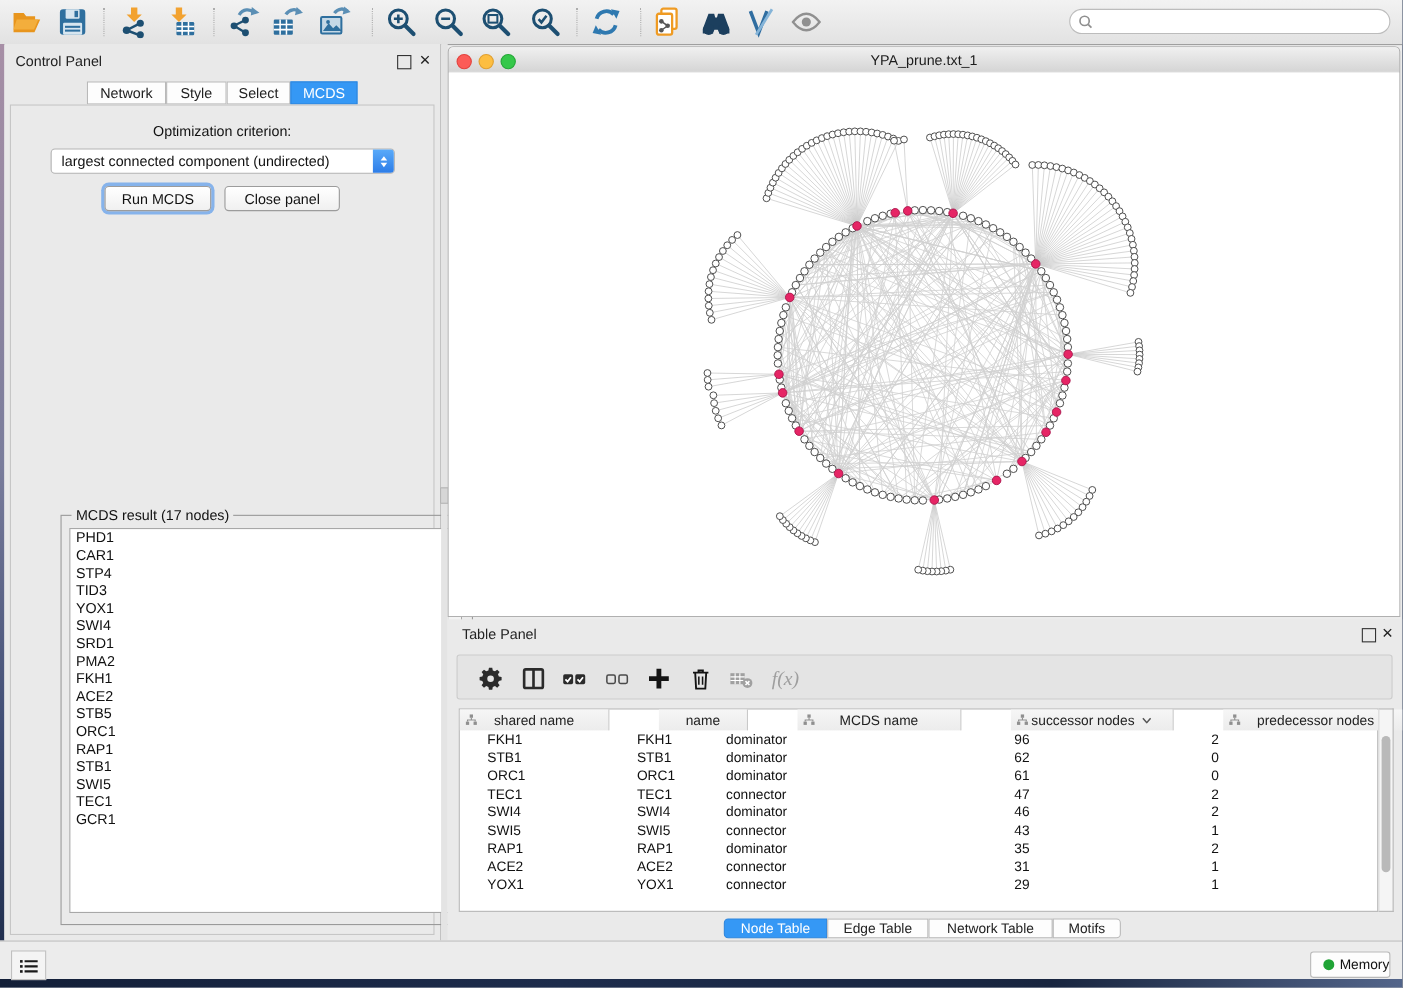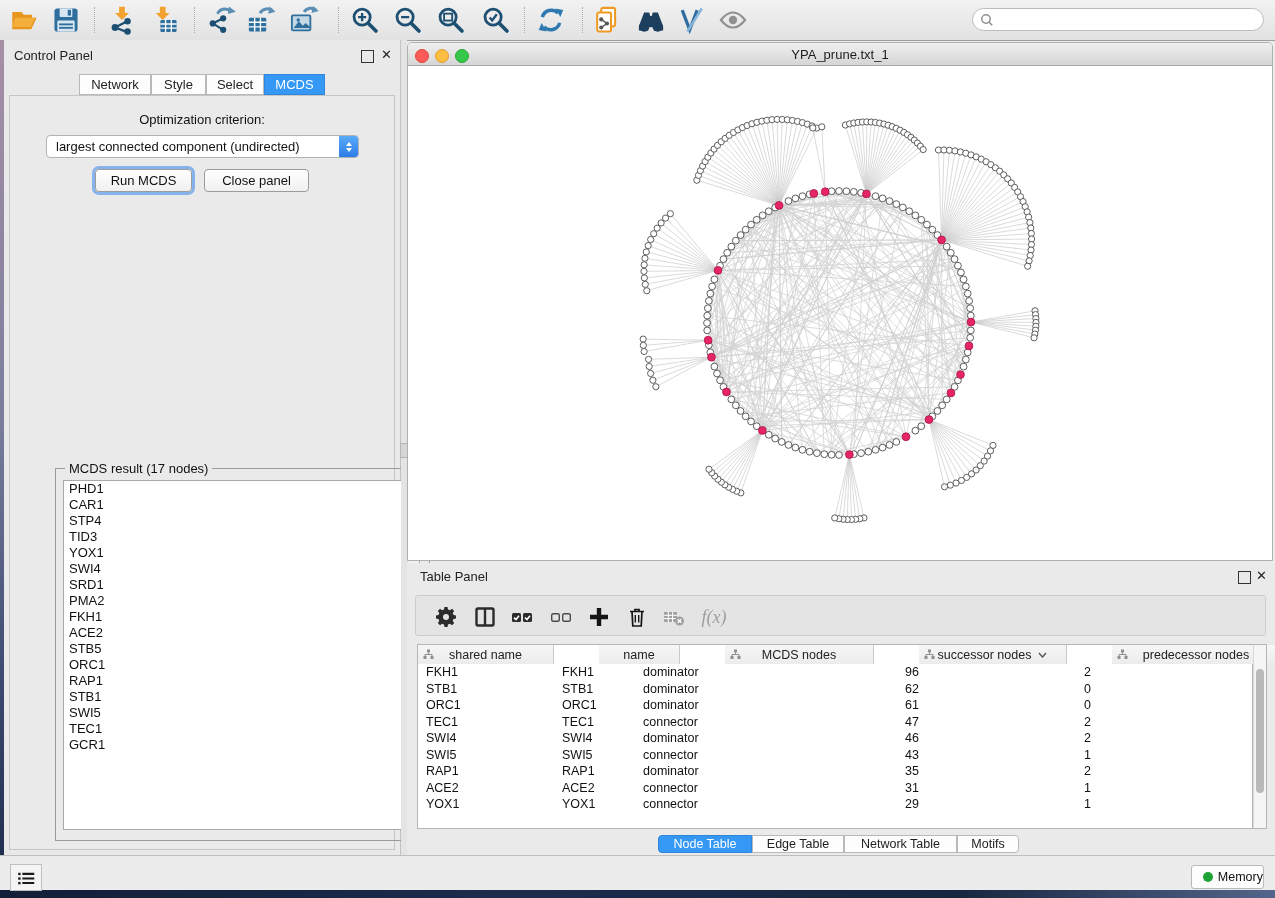--- a/index.html
+++ b/index.html
@@ -74,21 +74,21 @@
   #tp-toolbar{position:absolute;left:8px;top:32px;width:851px;height:41px;background:#e4e4e4;
     border:1px solid #cccccc;border-radius:3px;box-sizing:border-box;}
   .tpi{position:absolute;top:8px;width:26px;height:26px;display:flex;align-items:center;justify-content:center;}
   #fx-icon{font-family:"Liberation Serif","DejaVu Serif",serif;font-style:italic;font-size:18px;color:#9e9e9e;}
   #node-table{position:absolute;left:10px;top:81px;width:836px;height:185px;background:#fff;border:1px solid #b5b5b5;box-sizing:border-box;}
   #thead{position:absolute;left:0;top:0;height:19px;display:flex;gap:45px;}
   .th{height:19px;background:linear-gradient(#f6f6f6,#ececec);border-right:1px solid #c9c9c9;box-sizing:border-box;
     display:flex;align-items:center;justify-content:center;font-size:12.5px;color:#222;position:relative;}
   .th .ticon{position:absolute;left:5px;top:4px;}
   .th .sortchev{margin-left:7px;}
-  #tbody{position:absolute;left:0;top:19px;width:821px;}
+  #tbody{position:absolute;left:17px;top:19px;width:821px;}
   .trow{height:16.5px;white-space:nowrap;}
   .tc{display:inline-block;height:16.5px;line-height:16.5px;font-size:12.5px;vertical-align:top;box-sizing:border-box;color:#111;}
   .c0{width:136px;padding-left:8px;}
   .c1{width:81px;padding-left:8px;}
   .c2{width:149px;padding-left:8px;}
   .c3{width:148px;text-align:right;padding-right:13px;}
   .c4{width:169px;text-align:right;padding-right:10px;}
   #tscroll{position:absolute;left:846px;top:81px;width:14px;height:185px;background:#f5f5f5;border:1px solid #b5b5b5;border-left:1px solid #d8d8d8;box-sizing:border-box;}
   #tthumb{position:absolute;left:2px;top:24px;width:8px;height:124px;background:#b9b9b9;border-radius:4px;}
   .bt-tab{position:absolute;top:272px;height:18px;box-sizing:border-box;border:1px solid #b9b9b9;background:#fdfdfd;
@@ -1100,21 +1100,21 @@
         <div class="th" style="width:81px">
           <span>name</span>
         </div>
         <div class="th" style="width:149px">
           <svg class="ticon" width="11" height="11" viewBox="0 0 11 11">
               <rect x="4" y="0.5" width="3" height="3" fill="#8f8f8f"></rect>
               <rect x="0.5" y="7" width="3" height="3" fill="#8f8f8f"></rect>
               <rect x="7.5" y="7" width="3" height="3" fill="#8f8f8f"></rect>
               <path d="M5.5 3.5v2M2 7V5.5h7V7" stroke="#8f8f8f" fill="none"></path>
             </svg>
-          <span>MCDS nodes</span>
+          <span>MCDS name</span>
         </div>
         <div class="th" style="width:148px">
           <svg class="ticon" width="11" height="11" viewBox="0 0 11 11">
               <rect x="4" y="0.5" width="3" height="3" fill="#8f8f8f"></rect>
               <rect x="0.5" y="7" width="3" height="3" fill="#8f8f8f"></rect>
               <rect x="7.5" y="7" width="3" height="3" fill="#8f8f8f"></rect>
               <path d="M5.5 3.5v2M2 7V5.5h7V7" stroke="#8f8f8f" fill="none"></path>
             </svg>
           <span>successor nodes</span>
           <svg class="sortchev" width="9" height="6" viewBox="0 0 9 6">

